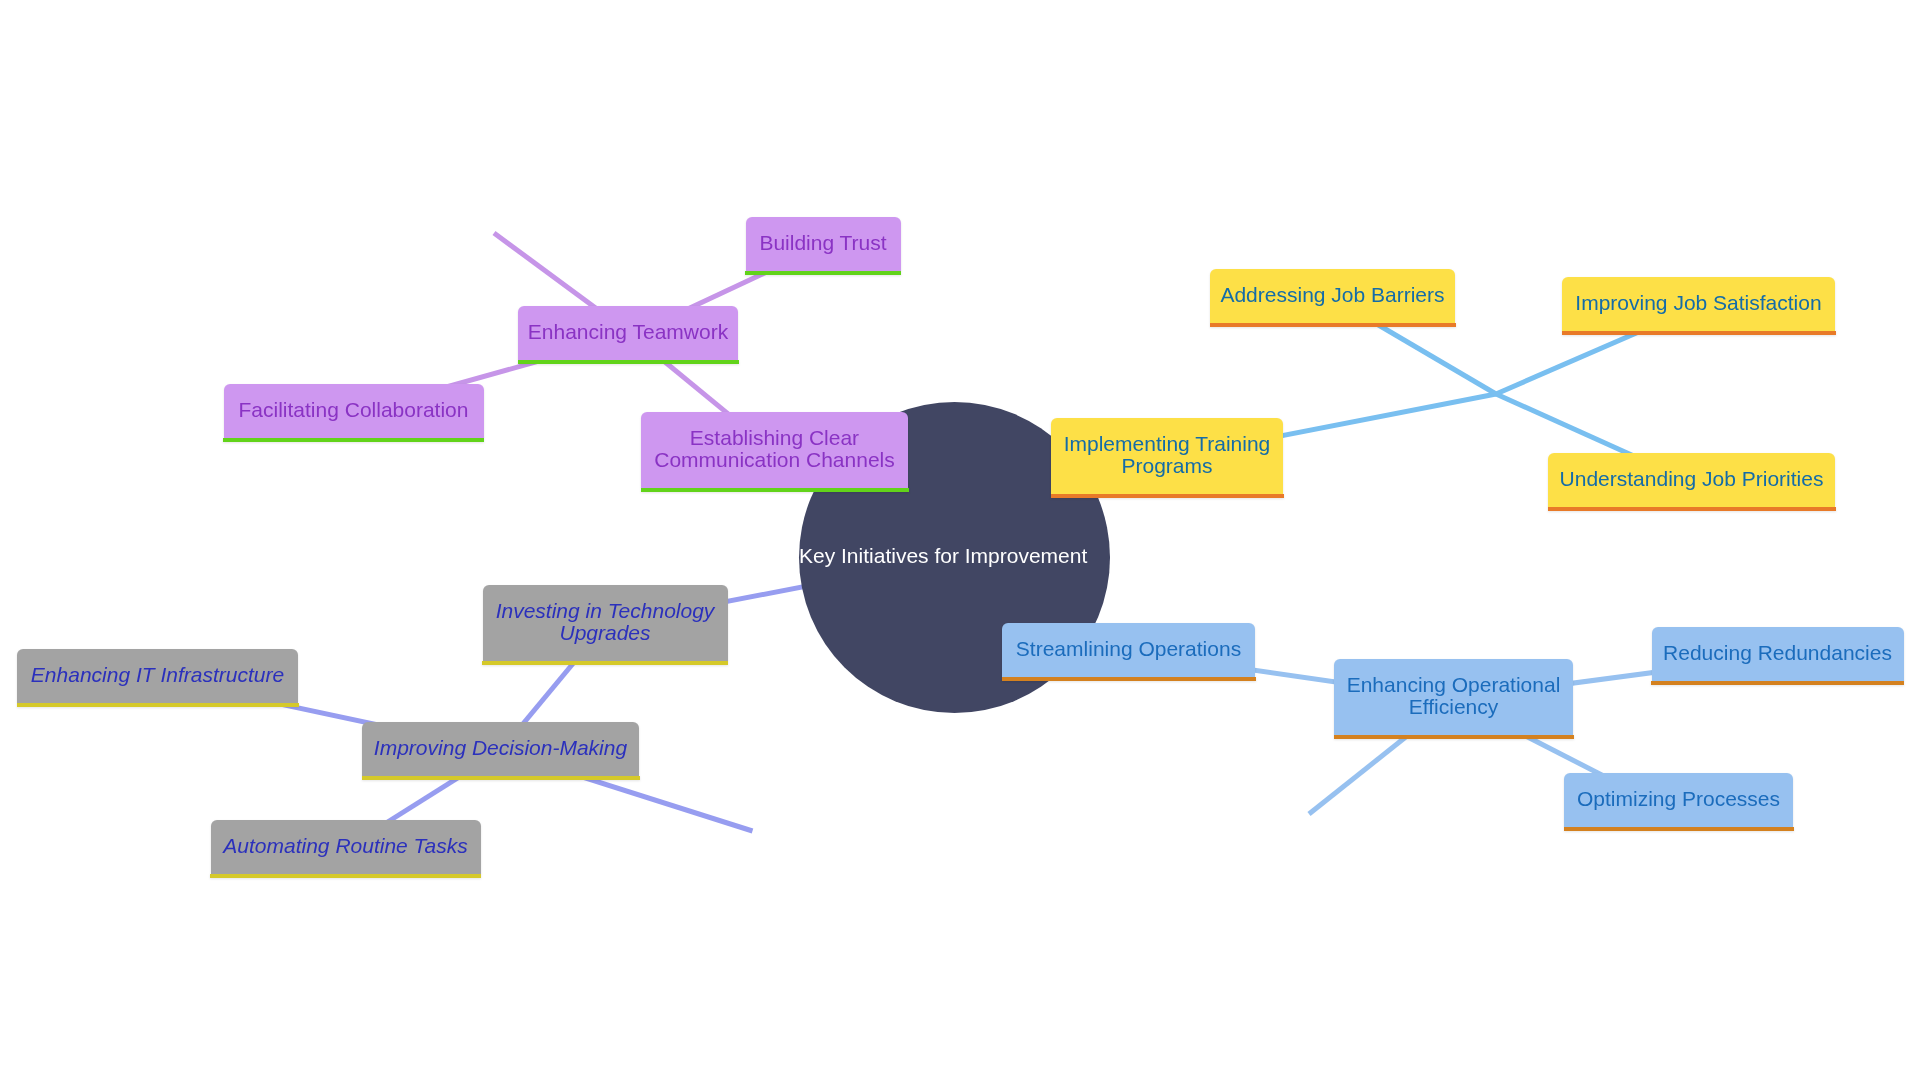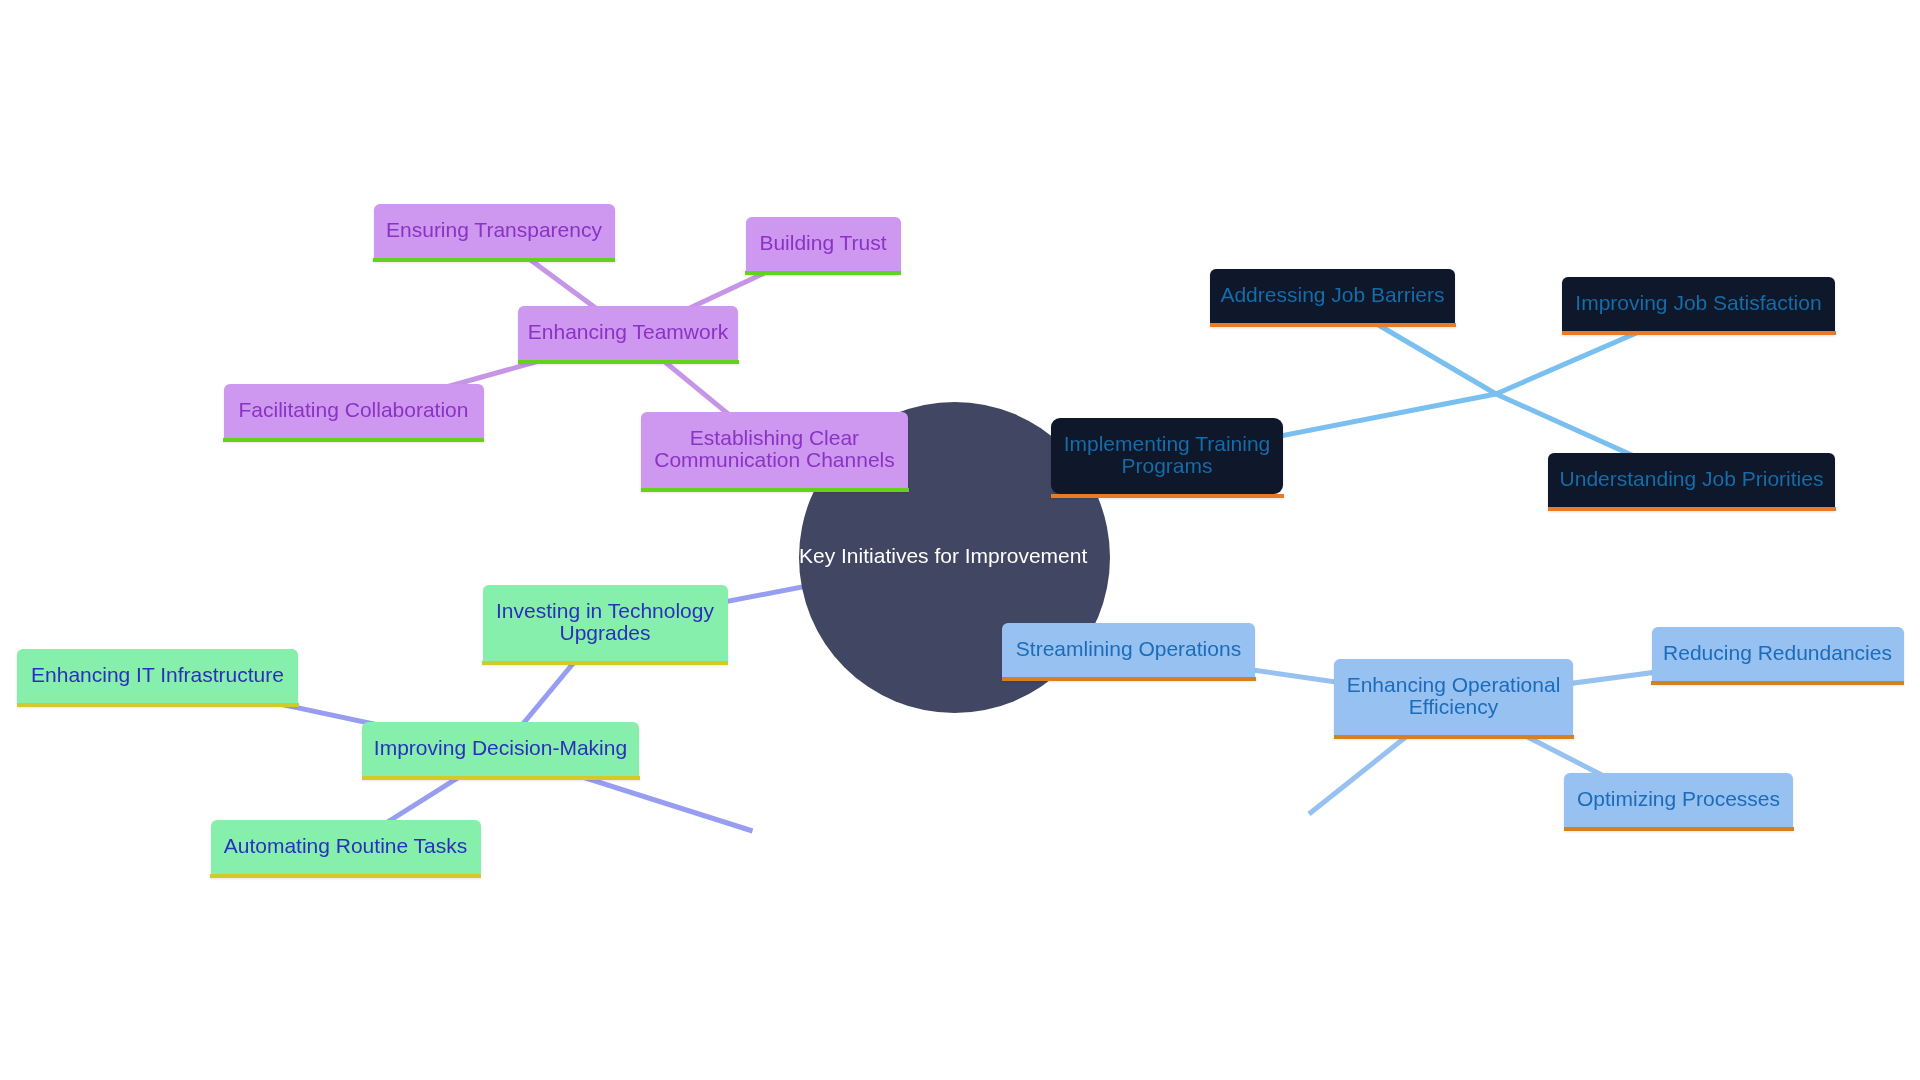--- a/index.html
+++ b/index.html
@@ -16,23 +16,23 @@
 
   .node{position:absolute;box-sizing:border-box;border-radius:6px 6px 0 0;
         filter:drop-shadow(0 1px 1.2px rgba(0,0,0,.10));
         display:flex;align-items:center;justify-content:center;text-align:center;}
   .node .node-label{display:block;position:relative;top:-1px;
         font-size:21px;line-height:22px;letter-spacing:0;white-space:pre-line;}
   .node .accent-bar{position:absolute;left:-0.5px;bottom:-4px;height:4px;width:calc(100% + 1px);}
 
   .node.g-purple{background:#CE97F0;color:#8A33C4;}
   .node.g-purple .accent-bar{background:#62D31A;}
-  .node.g-blue{background:#0f172a;color:#146CA8;}
+  .node.g-blue{background:#fde047;color:#146CA8;}
   .node.g-blue .accent-bar{background:#E87A28;}
-  .node.g-indigo{background:#86efac;color:#2B30BC;}
+  .node.g-indigo{background:#a3a3a3;color:#2B30BC;font-style:italic;}
   .node.g-indigo .accent-bar{background:#D5C92A;}
   .node.g-lblue{background:#97C1F0;color:#1B6CBC;}
   .node.g-lblue .accent-bar{background:#D4811F;}
 
   #central-node{position:absolute;border-radius:50%;background:#414663;
         display:flex;align-items:center;justify-content:flex-start;text-align:center;}
   #central-node .node-label{position:relative;top:-2px;font-size:21px;line-height:26px;color:#ffffff;}
 </style>
 </head>
 <body>
@@ -59,24 +59,20 @@
     <line class="link g-lblue" x1="1128.5" y1="652.0" x2="1453.5" y2="699.0"></line>
     <line class="link g-lblue" x1="1453.5" y1="699.0" x2="1777.5" y2="656.0"></line>
     <line class="link g-lblue" x1="1453.5" y1="699.0" x2="1309.0" y2="814.0"></line>
     <line class="link g-lblue" x1="1453.5" y1="699.0" x2="1654.5" y2="802.0"></line>
   </svg>
 
   <div id="central-node" style="left:799px;top:402px;width:311px;height:311px;">
     <span class="node-label">Key Initiatives for Improvement</span>
   </div>
 
-  <div class="node g-purple" style="left:373.5px;top:204px;width:241px;height:54px;">
-    <span class="node-label">Ensuring Transparency</span>
-    <div class="accent-bar"></div>
-  </div>
   <div class="node g-purple" style="left:745.5px;top:216.5px;width:155px;height:54px;">
     <span class="node-label">Building Trust</span>
     <div class="accent-bar"></div>
   </div>
   <div class="node g-purple" style="left:518px;top:306px;width:220px;height:54px;">
     <span class="node-label">Enhancing Teamwork</span>
     <div class="accent-bar"></div>
   </div>
   <div class="node g-purple" style="left:223.5px;top:384px;width:260px;height:54px;">
     <span class="node-label">Facilitating Collaboration</span>
@@ -88,21 +84,21 @@
     <div class="accent-bar"></div>
   </div>
   <div class="node g-blue" style="left:1210px;top:269px;width:245px;height:54px;">
     <span class="node-label">Addressing Job Barriers</span>
     <div class="accent-bar"></div>
   </div>
   <div class="node g-blue" style="left:1562px;top:277px;width:273px;height:54px;">
     <span class="node-label">Improving Job Satisfaction</span>
     <div class="accent-bar"></div>
   </div>
-  <div class="node g-blue" style="left:1051px;top:418px;width:232px;height:76px;border-radius:9px;">
+  <div class="node g-blue" style="left:1051px;top:418px;width:232px;height:76px;">
     <span class="node-label">Implementing Training
 Programs</span>
     <div class="accent-bar"></div>
   </div>
   <div class="node g-blue" style="left:1548px;top:453px;width:287px;height:54px;">
     <span class="node-label">Understanding Job Priorities</span>
     <div class="accent-bar"></div>
   </div>
   <div class="node g-indigo" style="left:482.5px;top:585px;width:245px;height:76px;">
     <span class="node-label">Investing in Technology

